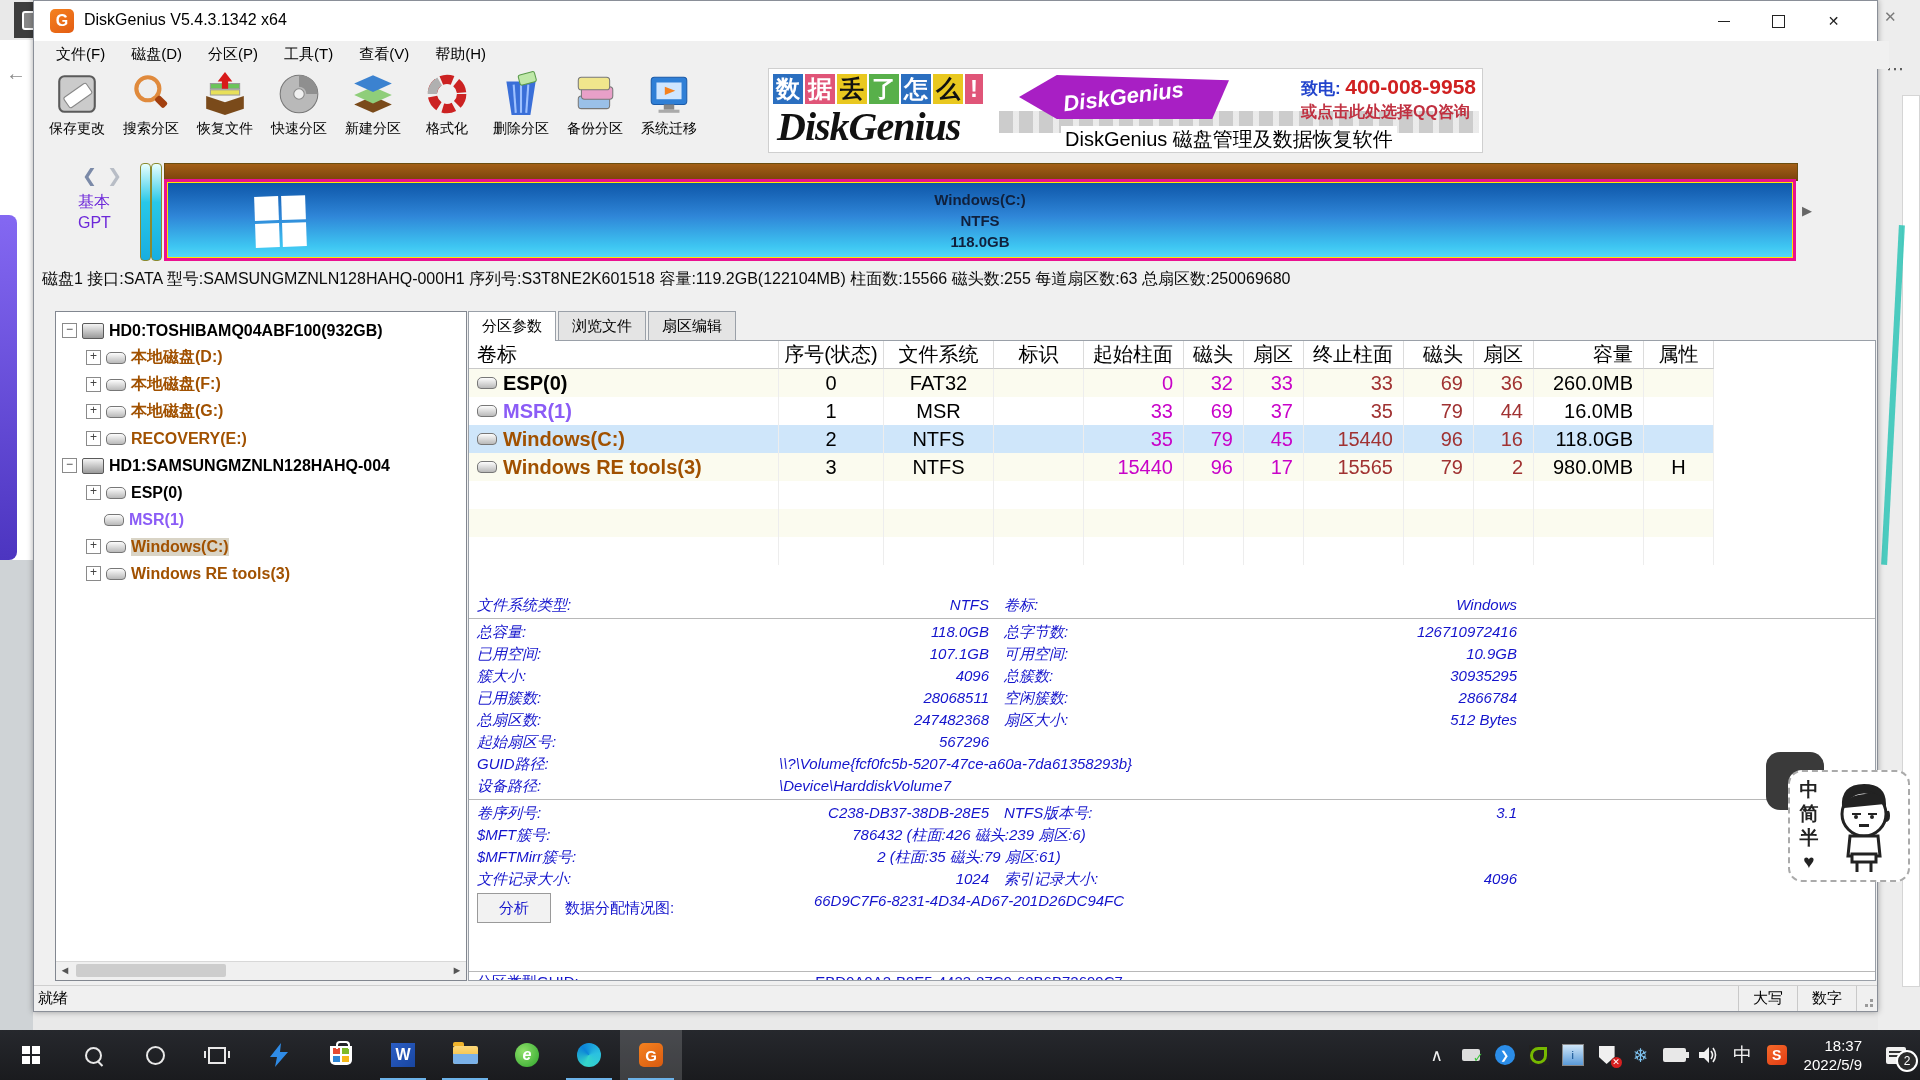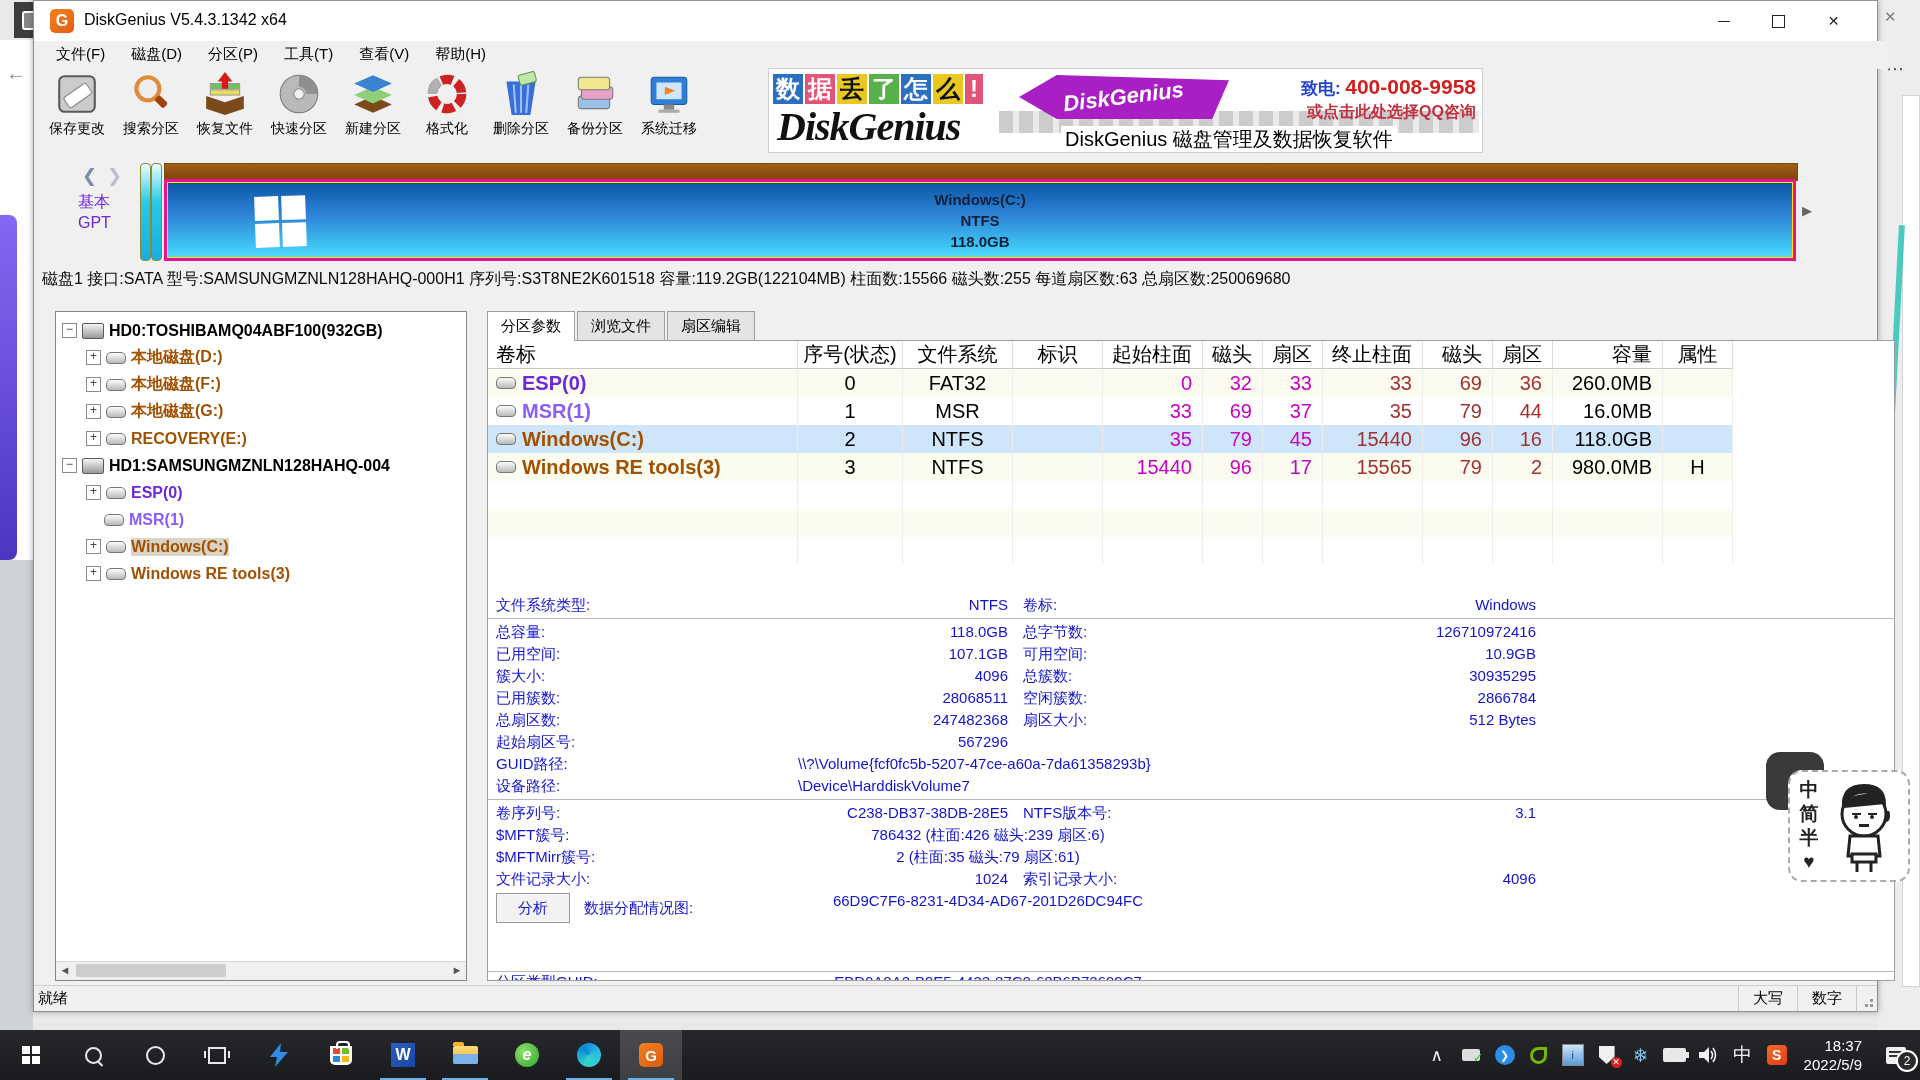--- a/index.html
+++ b/index.html
@@ -25,21 +25,21 @@
   #banner{position:absolute;left:734px;top:67px;width:715px;height:85px;background:#fff;border:1px solid #cfcfcf;box-sizing:border-box;overflow:hidden;}
   .tile{display:inline-block;width:30px;height:30px;font-size:24px;font-weight:bold;text-align:center;line-height:30px;margin-right:2px;}
   #banner-ribbon{position:absolute;left:250px;top:6px;width:210px;height:44px;background:#a81fc4;
     clip-path:polygon(0 50%,18% 0,100% 12%,92% 100%,18% 100%);display:flex;align-items:center;justify-content:center;}
   #banner-ribbon span{color:#fff;font-weight:bold;font-style:italic;font-size:22px;transform:rotate(-7deg);}
   #banner-watermark{position:absolute;left:230px;top:42px;width:480px;height:22px;opacity:.3;
     background:repeating-linear-gradient(90deg,#555 0 14px,#bbb 14px 20px);}
   #banner-logo{position:absolute;left:8px;top:34px;font-family:"Liberation Serif",serif;font-weight:bold;
     font-style:italic;font-size:40px;color:#111;letter-spacing:-1px;}
   #banner-tagline{position:absolute;left:292px;top:57px;font-size:20px;color:#000;background:#fff;padding:0 4px;}
-  #banner-phone{position:absolute;right:6px;top:6px;text-align:right;margin-left:18px;}
+  #banner-phone{position:absolute;right:6px;top:6px;margin-left:18px;}
   
   #diskmap{position:absolute;left:0;top:152px;width:100%;height:112px;}
   .navarrow{color:#7b8aa8;font-size:18px;font-weight:bold;}
   #disk-type{position:absolute;left:44px;top:38px;font-size:16px;color:#6d28d9;text-align:left;width:56px;line-height:21px;}
   .pill{position:absolute;top:10px;width:9px;height:96px;border:1px solid #8a8a30;border-radius:4px;
     background:linear-gradient(#e8ffff,#28c8e8 40%,#18aee0);}
   #dm-brown{position:absolute;left:130px;top:10px;width:1632px;height:16px;background:linear-gradient(#a35f17,#7c430b);border:1px solid #6b4d10;}
   #dm-main{position:absolute;left:130px;top:26px;width:1632px;height:82px;box-sizing:border-box;
     border:3px solid #ea1190;box-shadow:inset 0 0 0 1px #ffe400;
     background:linear-gradient(#0d55a7,#2f86d8 45%,#3ec6f2 85%,#56d8f8);}
@@ -49,43 +49,43 @@
   #diskinfo{position:absolute;left:8px;top:268px;font-size:16px;color:#0a0a0a;}
   
   #tree{position:absolute;left:21px;top:310px;width:412px;height:670px;background:#fff;border:1px solid #828790;box-sizing:border-box;}
   .trow{height:27px;display:flex;align-items:center;gap:5px;font-size:16px;font-weight:bold;white-space:nowrap;overflow:hidden;}
   .pm{flex:0 0 13px;width:13px;height:13px;border:1px solid #8a8a8a;background:#fff;color:#444;
      font-size:12px;line-height:11px;text-align:center;font-weight:normal;}
   .pm-sp{flex:0 0 13px;}
   .disk-ico{flex:0 0 20px;width:20px;height:14px;border:1px solid #5a5a5a;border-radius:2px;background:linear-gradient(#f4f4f4,#9a9a9a);}
   .part-ico{flex:0 0 18px;width:18px;height:10px;border:1px solid #777;border-radius:5px 5px 4px 4px;background:linear-gradient(#fdfdfd,#b9b9b9);}
   .ind1{padding-left:6px;} .ind2{padding-left:30px;}
-  .c-black{color:#000;} .c-brown{color:#a15100;} .c-blue{color:#6d28d9;text-align:right;} .c-dark{color:#8b5cf6;}
+  .c-black{color:#000;} .c-brown{color:#a15100;} .c-blue{color:#000000;text-align:right;} .c-dark{color:#8b5cf6;}
   .tsel{background:#d9d4c6;}
   #tree-scroll{position:absolute;left:0;bottom:0;width:100%;height:18px;background:#f0f0f0;border-top:1px solid #d8d8d8;}
   .sarrow{position:absolute;top:0;width:18px;height:17px;color:#555;font-size:11px;text-align:center;line-height:17px;}
   #tree-thumb{position:absolute;left:20px;top:2px;width:150px;height:13px;background:#cdcdcd;border-radius:2px;}
   
-  #rpanel{position:absolute;left:453px;top:310px;width:1420px;height:670px;}
+  #rpanel{position:absolute;left:434px;top:310px;width:1420px;height:670px;}
   #tabs{position:absolute;left:0;top:0;height:29px;display:flex;}
   .tab{height:29px;padding:0 13px;font-size:15px;color:#000;display:flex;align-items:center;
     border:1px solid #9aa0a8;border-bottom:none;background:#e4e4e4;margin-right:2px;box-sizing:border-box;}
   .tab.active{background:#fff;height:30px;z-index:2;}
   #rcontent{position:absolute;left:0;top:29px;width:1408px;height:641px;background:#fff;border:1px solid #9aa0a8;box-sizing:border-box;overflow:hidden;}
   .prow{display:grid;grid-template-columns:310px 105px 110px 90px 100px 60px 60px 100px 70px 60px 110px 70px;
     width:1245px;height:28px;align-items:center;font-size:20px;}
   .prow>span{height:100%;display:flex;align-items:center;border-right:1px solid #ededed;box-sizing:border-box;}
   .hrow>span{border-right:1px solid #dcdcdc;border-bottom:1px solid #c9c9c9;color:#000;}
   .cl{justify-content:flex-start;padding-left:8px;} .cc{justify-content:center;} .cr{justify-content:flex-end;padding-right:10px;}
   .lab{gap:6px;font-weight:bold;}
   .num-s{color:#c803c8;} .num-e{color:#a03232;}
   .bg-cream{background:#fbfbef;} .bg-sel{background:#cfe6fa;}
   
   #details{position:absolute;left:0;top:253px;width:1406px;color:#1414cc;font-size:15px;}
-  .drow{position:relative;height:22px;}
+  .drow{position:relative;height:22px;font-style:italic;}
   .drow.tall{height:24px;border-bottom:1px solid #b8b8b8;margin-bottom:2px;}
   .dl{position:absolute;left:8px;top:2px;} .dv{position:absolute;left:130px;top:2px;width:390px;text-align:right;}
   .dl2{position:absolute;left:535px;top:2px;} .dv2{position:absolute;left:700px;top:2px;width:348px;text-align:right;}
   .dv.wide{left:310px;width:760px;text-align:left;}
   .dv.cen{left:100px;width:800px;text-align:center;}
   #analyze-row{position:absolute;left:8px;top:552px;display:flex;align-items:center;gap:14px;}
   #analyze-btn{width:72px;height:28px;background:#f2f2f2;border:1px solid #9a9a9a;font-size:15px;color:#1414cc;
     display:flex;align-items:center;justify-content:center;}
   #bottom-clip{position:absolute;left:0;top:630px;width:1406px;height:11px;overflow:hidden;border-top:1px solid #b8b8b8;}
   

